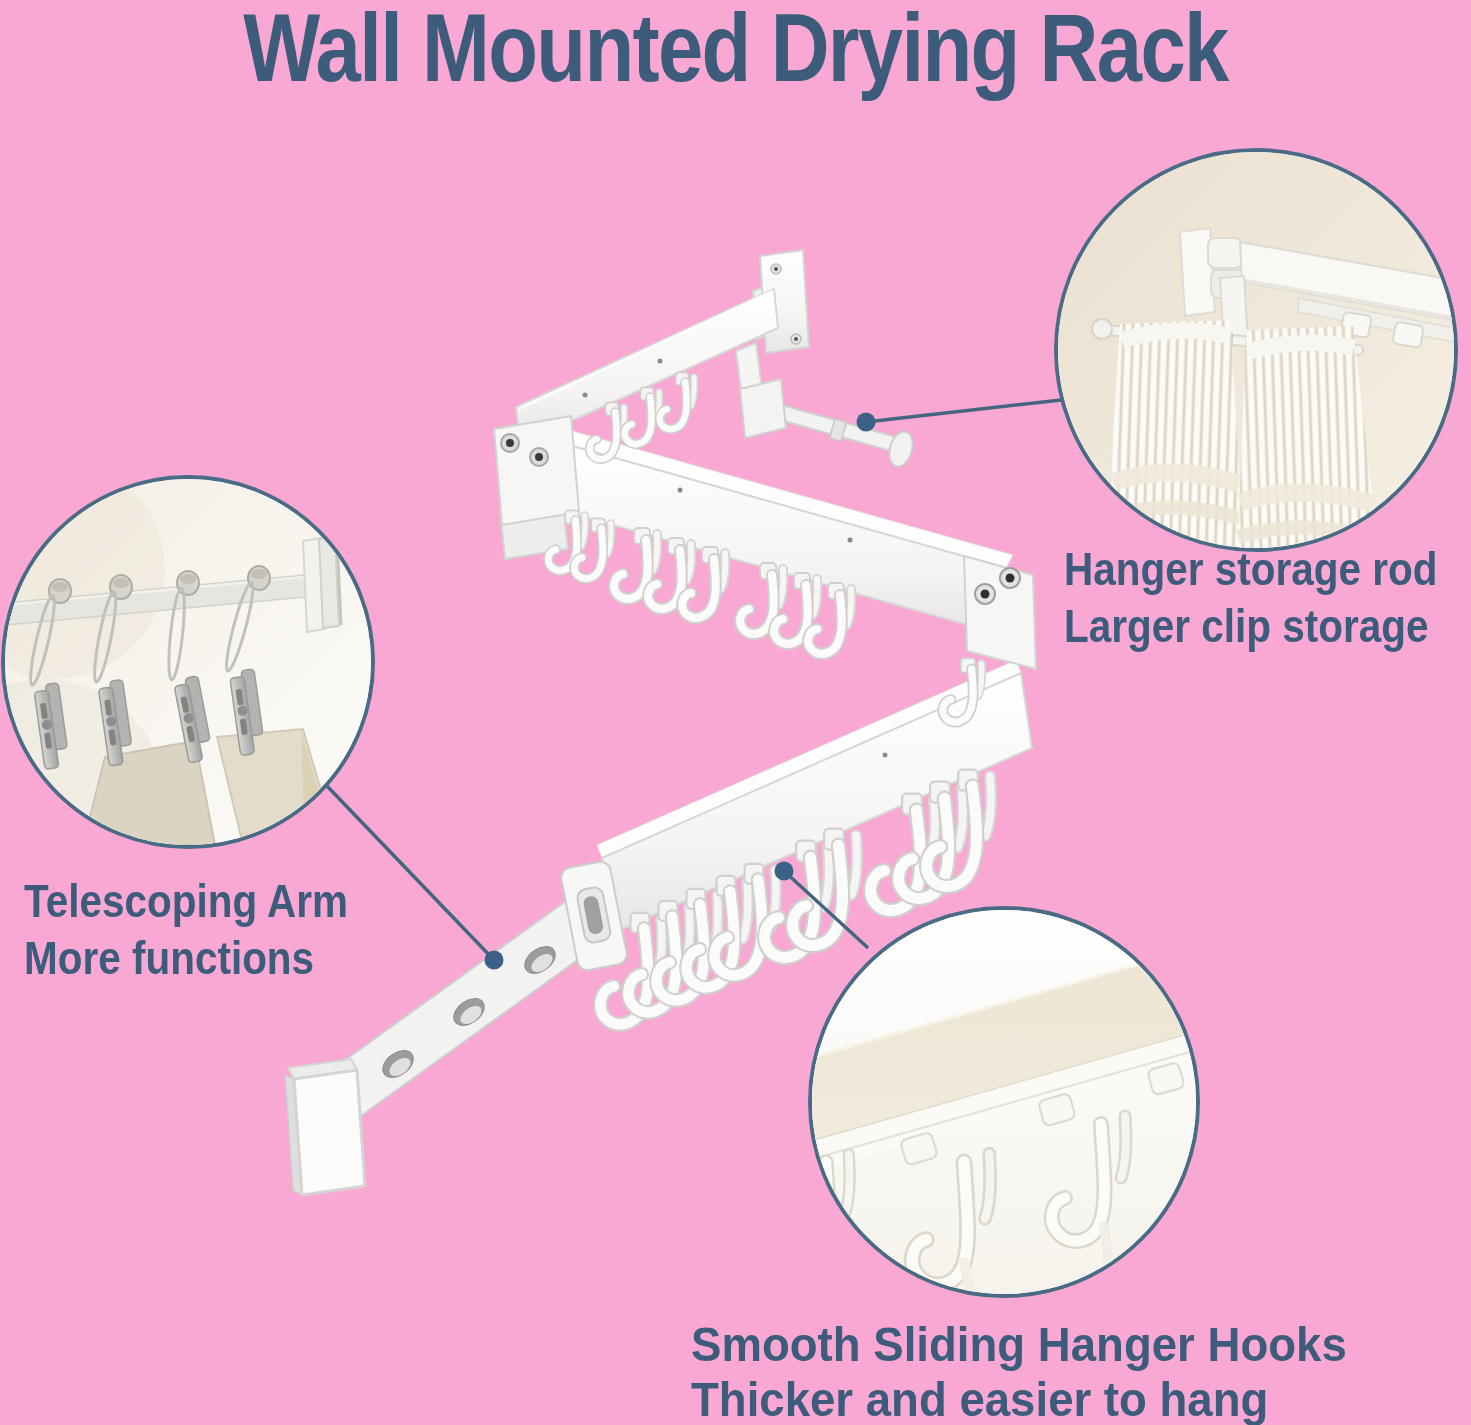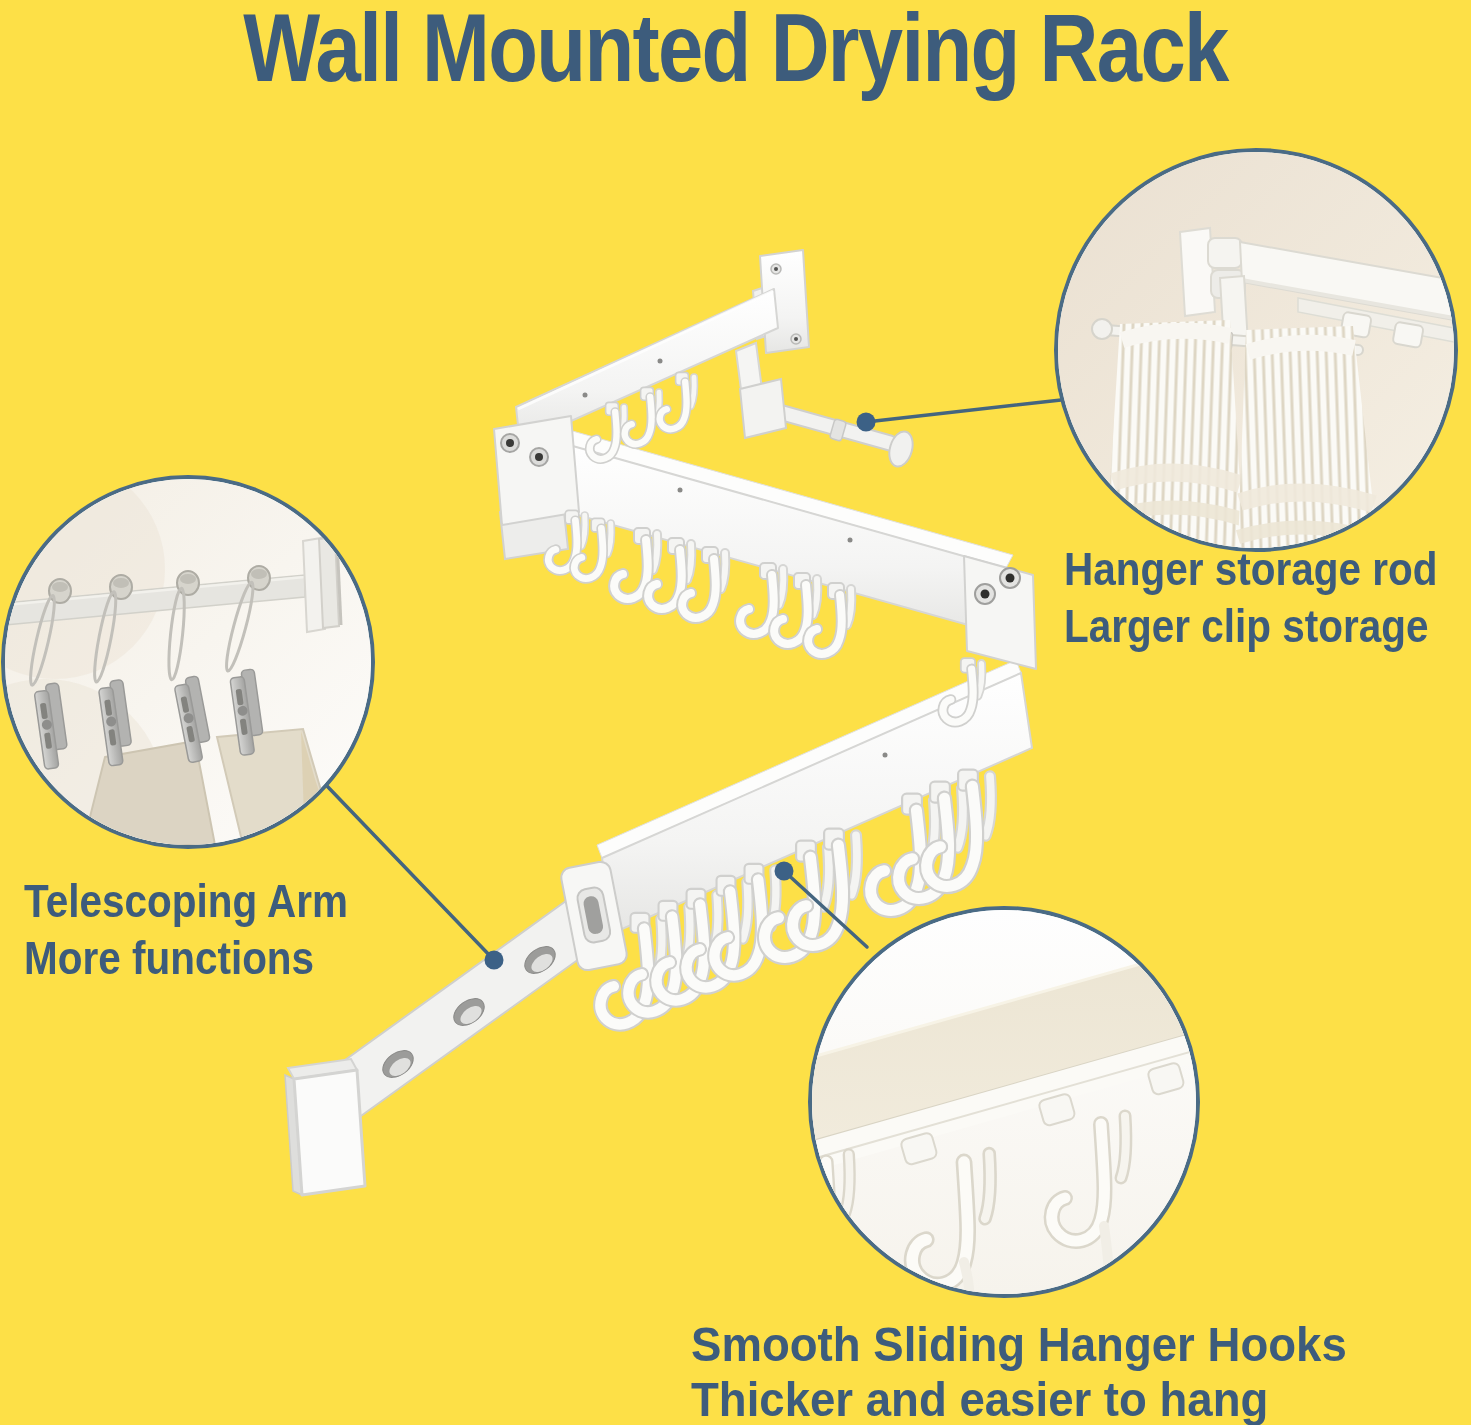--- a/index.html
+++ b/index.html
@@ -1,16 +1,16 @@
 <!DOCTYPE html>
 <html><head>
 <meta charset="utf-8">
 <style>
   html,body{margin:0;padding:0;background:#fff;}
-  .canvas{position:relative;width:1471px;height:1425px;background:#fde047;overflow:hidden;
+  .canvas{position:relative;width:1471px;height:1425px;background:#f9a8d4;overflow:hidden;
           font-family:"Liberation Sans",sans-serif;}
   .title{position:absolute;top:-8px;left:0;right:0;margin:0;text-align:center;
          font-size:97px;font-weight:bold;letter-spacing:-2px;color:#3d5c7c;
          transform:scaleX(.84);transform-origin:center top;white-space:nowrap;}
   .lbl{position:absolute;color:#3d5c7c;font-weight:bold;white-space:nowrap;
        transform-origin:left top;}
   .lbl span{display:block;}
   .lbl-hanger{left:1064px;top:541px;font-size:46px;line-height:57px;transform:scaleX(.88);}
   .lbl-tele{left:24px;top:873px;font-size:46px;line-height:57px;transform:scaleX(.88);}
   .lbl-smooth{left:691px;top:1317px;font-size:49px;line-height:55px;transform:scaleX(.93);}

